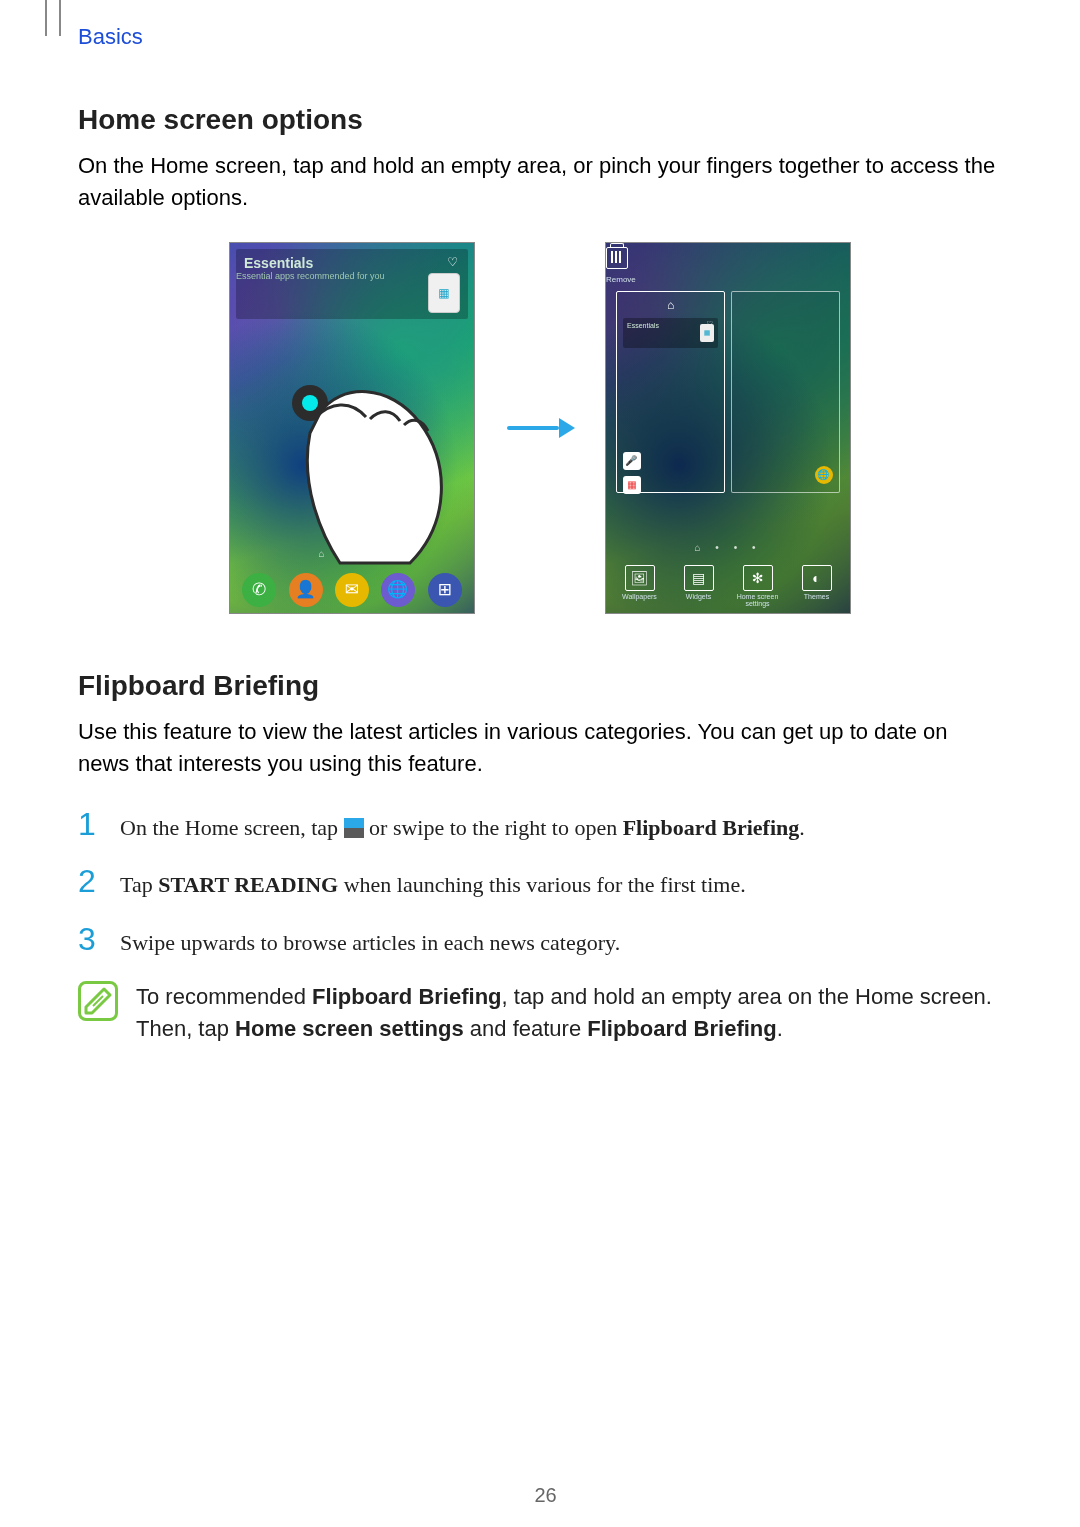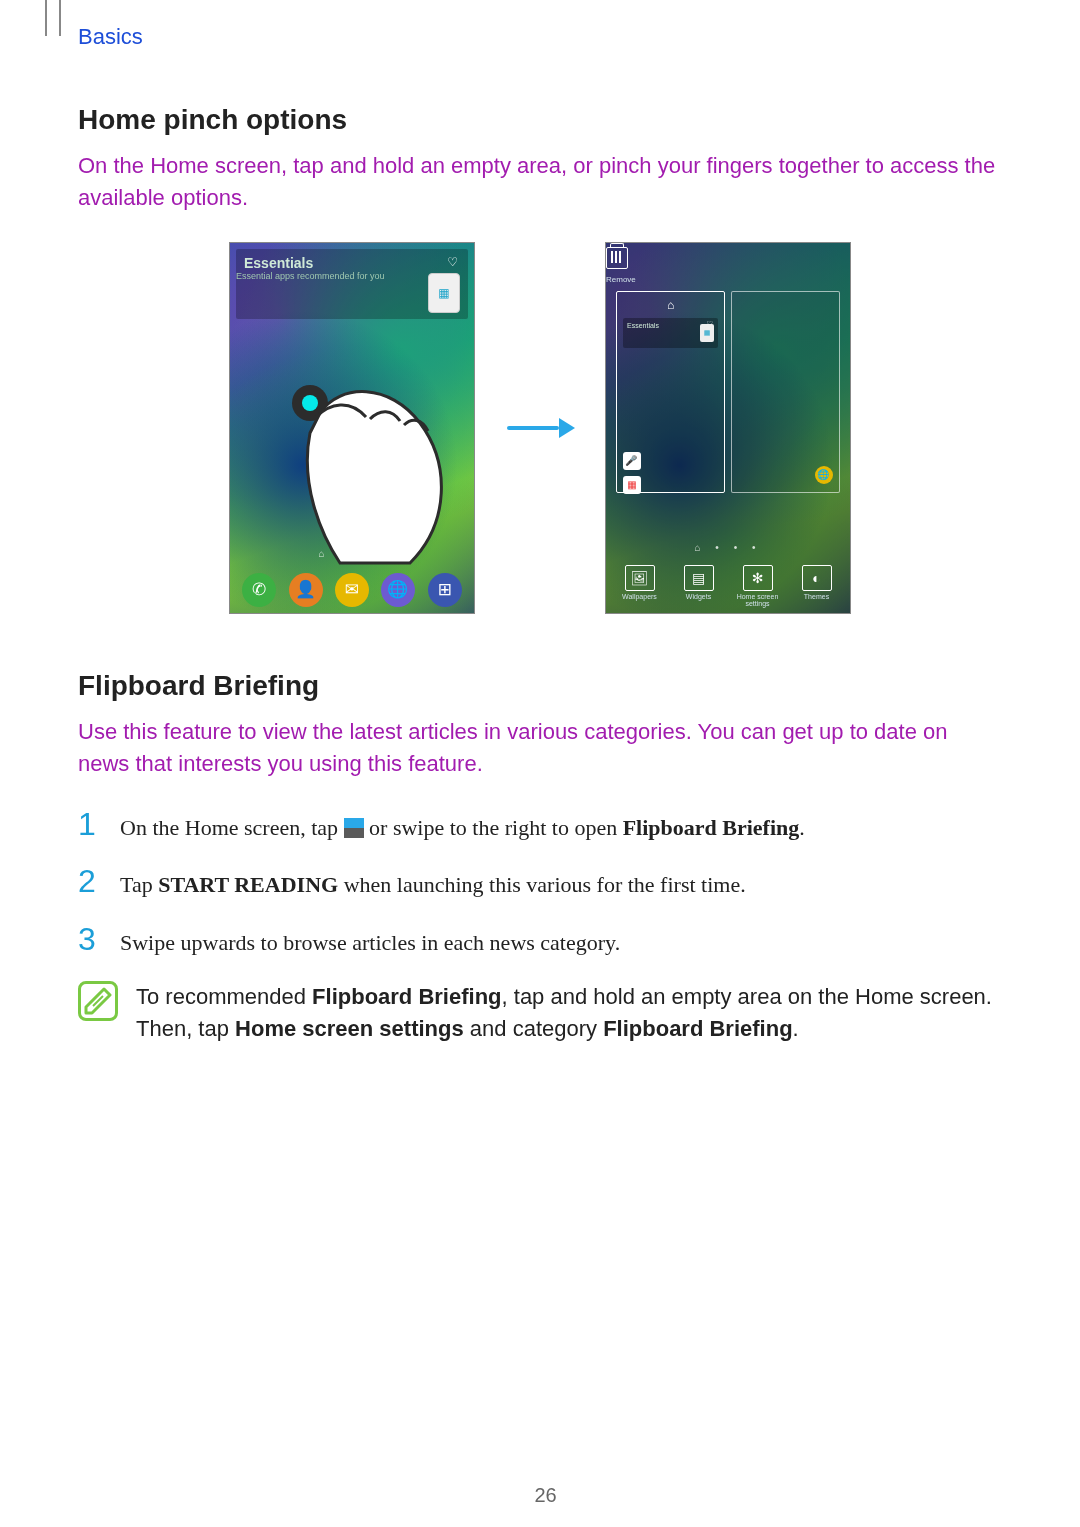--- a/index.html
+++ b/index.html
@@ -34,21 +34,21 @@
   h2 {
     font-size: 28px;
     font-weight: 700;
     margin: 0 0 14px 0;
     color: #222;
   }
   p.body {
     font-size: 22px;
     line-height: 1.45;
     margin: 0 0 28px 0;
-    color: #a21caf;
+    color: #000000;
   }
   .figure-row {
     display: flex;
     align-items: center;
     justify-content: center;
     gap: 32px;
     margin: 0 0 56px 0;
   }
   .phone {
     width: 244px;
@@ -222,21 +222,21 @@
   }
 </style>
 </head>
 <body>
 
 <div class="page">
   <div class="edge-tab"></div>
 
   <div class="header-line">Basics</div>
 
-  <h2>Home pinch options</h2>
+  <h2>Home screen options</h2>
   <p class="body">On the Home screen, tap and hold an empty area, or pinch your fingers together to access the available options.</p>
 
   <div class="figure-row">
 
     <div class="phone">
       <div class="swirlbg"></div>
       <div class="widget">
         <div class="widget-heart">♡</div>
         <div class="widget-title">Essentials</div>
         <div class="widget-sub">Essential apps recommended for you</div>
@@ -343,18 +343,18 @@
 
   <div class="note">
     <div class="note-icon">
       <svg width="28" height="28" viewBox="0 0 28 28">
         <path d="M2 20 L20 2 L26 8 L8 26 L2 26 Z" fill="none" stroke="#7ac943" stroke-width="3" stroke-linejoin="round"></path>
         <line x1="6" y1="16" x2="16" y2="6" stroke="#7ac943" stroke-width="2"></line>
         <line x1="9" y1="19" x2="19" y2="9" stroke="#7ac943" stroke-width="2"></line>
       </svg>
     </div>
     <div class="txt">
-      <span>To recommended </span><span class="bold">Flipboard Briefing</span><span>, tap and hold an empty area on the Home screen. Then, tap </span><span class="bold">Home screen settings</span><span> and category </span><span class="bold">Flipboard Briefing</span><span>.</span>
+      <span>To recommended </span><span class="bold">Flipboard Briefing</span><span>, tap and hold an empty area on the Home screen. Then, tap </span><span class="bold">Home screen settings</span><span> and feature </span><span class="bold">Flipboard Briefing</span><span>.</span>
     </div>
   </div>
 
   <div class="page-num">26</div>
 </div>
 
 </body></html>

